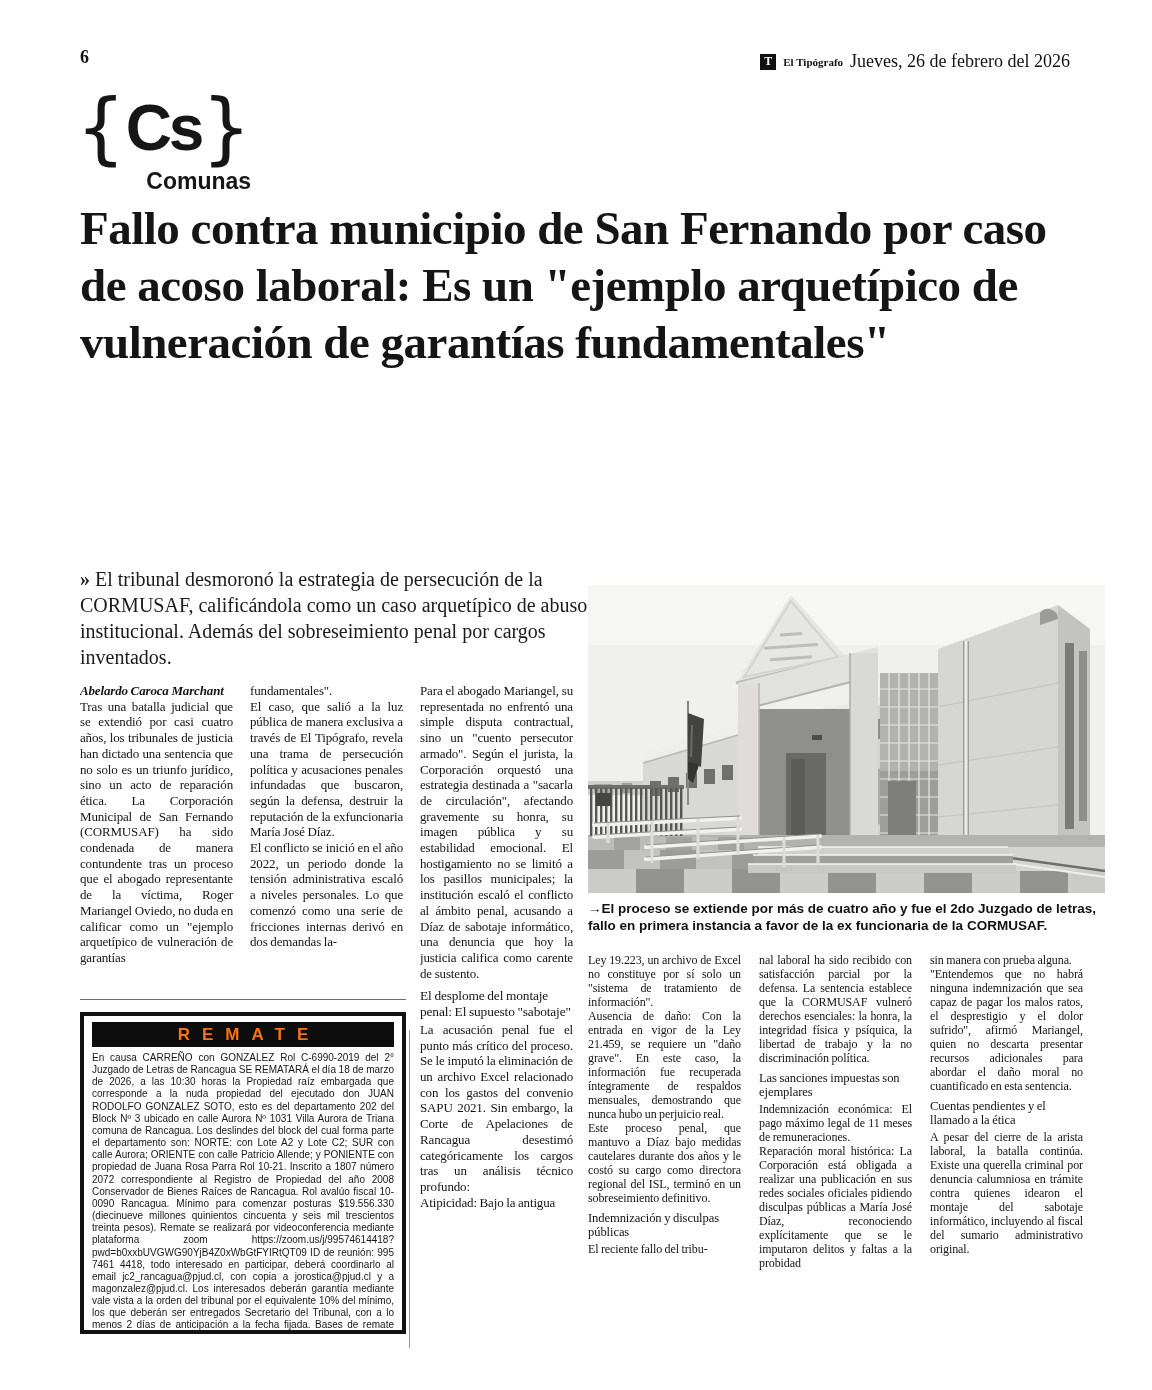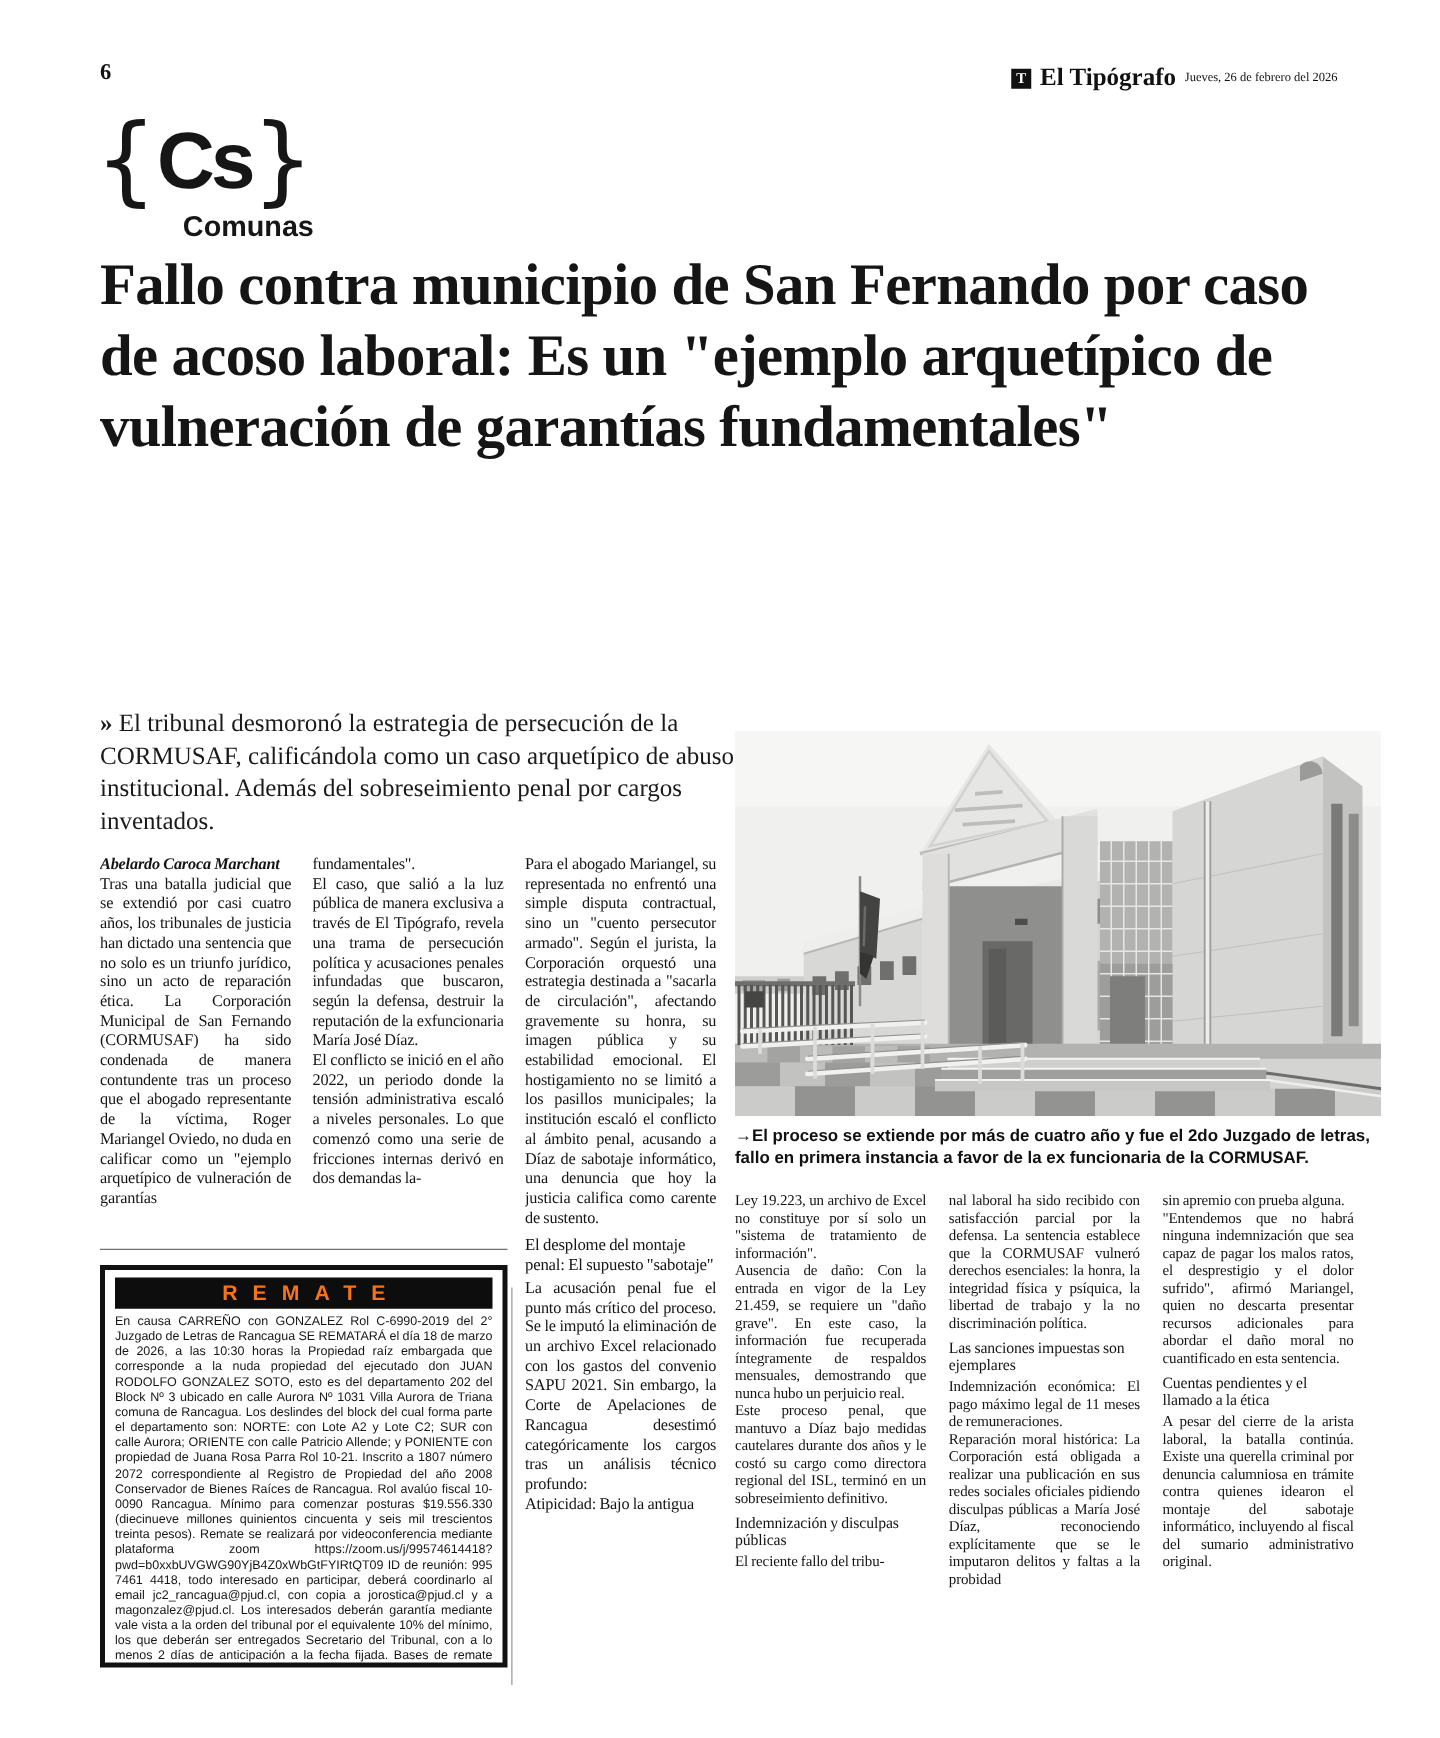--- a/index.html
+++ b/index.html
@@ -4,22 +4,22 @@
 <style>
   html,body{margin:0;padding:0;background:#fff;}
   .page{position:relative;width:1152px;height:1390px;background:#fff;color:#111;
         font-family:"Liberation Serif", serif;overflow:hidden;}
 
   
   .pagenum{position:absolute;left:80px;top:47px;font-size:18px;font-weight:bold;}
   .masthead{position:absolute;top:51px;right:82px;display:flex;align-items:center;gap:7px;font-size:15px;}
   .mast-logo{width:16px;height:16px;background:#111;color:#fff;display:flex;align-items:center;justify-content:center;
              font-family:"Liberation Serif",serif;font-weight:bold;font-size:12px;}
-  .mast-name{font-weight:bold;font-size:20px;}
-  .mast-date{font-size:10px;text-align:center;}
+  .mast-name{font-weight:bold;font-size:11px;}
+  .mast-date{font-size:18px;text-align:center;}
 
   
   .secmark{position:absolute;left:76px;top:88px;line-height:1;}
   .secmark .braces-row{display:flex;align-items:center;font-family:"DejaVu Sans",sans-serif;}
   .secmark .brace{font-size:78px;font-weight:400;line-height:80px;color:#161616;}
   .secmark .code{font-size:64px;font-weight:bold;letter-spacing:-3px;line-height:80px;color:#161616;
                  font-family:"Liberation Sans",sans-serif;}
   .secmark .secname{font-family:"Liberation Sans",sans-serif;font-weight:bold;font-size:23px;margin-top:2px;margin-left:4px;color:#161616;text-align:right;}
 
   
@@ -296,21 +296,21 @@
   </div>
 
   <div class="col small" style="left:759px;top:953px;height:398px">
     <p>nal laboral ha sido recibido con satisfacción parcial por la defensa. La sentencia establece que la CORMUSAF vulneró derechos esenciales: la honra, la integridad física y psíquica, la libertad de trabajo y la no discriminación política.</p>
     <h3 class="subhead">Las sanciones impuestas son ejemplares</h3>
     <p>Indemnización económica: El pago máximo legal de 11 meses de remuneraciones.</p>
     <p>Reparación moral histórica: La Corporación está obligada a realizar una publicación en sus redes sociales oficiales pidiendo disculpas públicas a María José Díaz, reconociendo explícitamente que se le imputaron delitos y faltas a la probidad</p>
   </div>
 
   <div class="col small" style="left:930px;top:953px;height:398px">
-    <p>sin apremio con prueba alguna.</p>
+    <p>sin manera con prueba alguna.</p>
     <p>"Entendemos que no habrá ninguna indemnización que sea capaz de pagar los malos ratos, el desprestigio y el dolor sufrido", afirmó Mariangel, quien no descarta presentar recursos adicionales para abordar el daño moral no cuantificado en esta sentencia.</p>
     <h3 class="subhead">Cuentas pendientes y el llamado a la ética</h3>
     <p>A pesar del cierre de la arista laboral, la batalla continúa. Existe una querella criminal por denuncia calumniosa en trámite contra quienes idearon el montaje del sabotaje informático, incluyendo al fiscal del sumario administrativo original.</p>
   </div>
 
   <div class="rule-h"></div>
   <div class="rule-v"></div>
   <div class="remate">
     <div class="remate-title">REMATE</div>
     <p class="remate-body">En causa CARREÑO con GONZALEZ Rol C-6990-2019 del 2° Juzgado de Letras de Rancagua SE REMATARÁ el día 18 de marzo de 2026, a las 10:30 horas la Propiedad raíz embargada que corresponde a la nuda propiedad del ejecutado don JUAN RODOLFO GONZALEZ SOTO, esto es del departamento 202 del Block Nº 3 ubicado en calle Aurora Nº 1031 Villa Aurora de Triana comuna de Rancagua. Los deslindes del block del cual forma parte el departamento son: NORTE: con Lote A2 y Lote C2; SUR con calle Aurora; ORIENTE con calle Patricio Allende; y PONIENTE con propiedad de Juana Rosa Parra Rol 10-21. Inscrito a 1807 número 2072 correspondiente al Registro de Propiedad del año 2008 Conservador de Bienes Raíces de Rancagua. Rol avalúo fiscal 10-0090 Rancagua. Mínimo para comenzar posturas $19.556.330 (diecinueve millones quinientos cincuenta y seis mil trescientos treinta pesos). Remate se realizará por videoconferencia mediante plataforma zoom https://zoom.us/j/99574614418? pwd=b0xxbUVGWG90YjB4Z0xWbGtFYIRtQT09 ID de reunión: 995 7461 4418, todo interesado en participar, deberá coordinarlo al email jc2_rancagua@pjud.cl, con copia a jorostica@pjud.cl y a magonzalez@pjud.cl. Los interesados deberán garantía mediante vale vista a la orden del tribunal por el equivalente 10% del mínimo, los que deberán ser entregados Secretario del Tribunal, con a lo menos 2 días de anticipación a la fecha fijada. Bases de remate junto a demás antecedentes del proceso se encuentran en cuaderno de apremio folios 11 a 16.</p>

